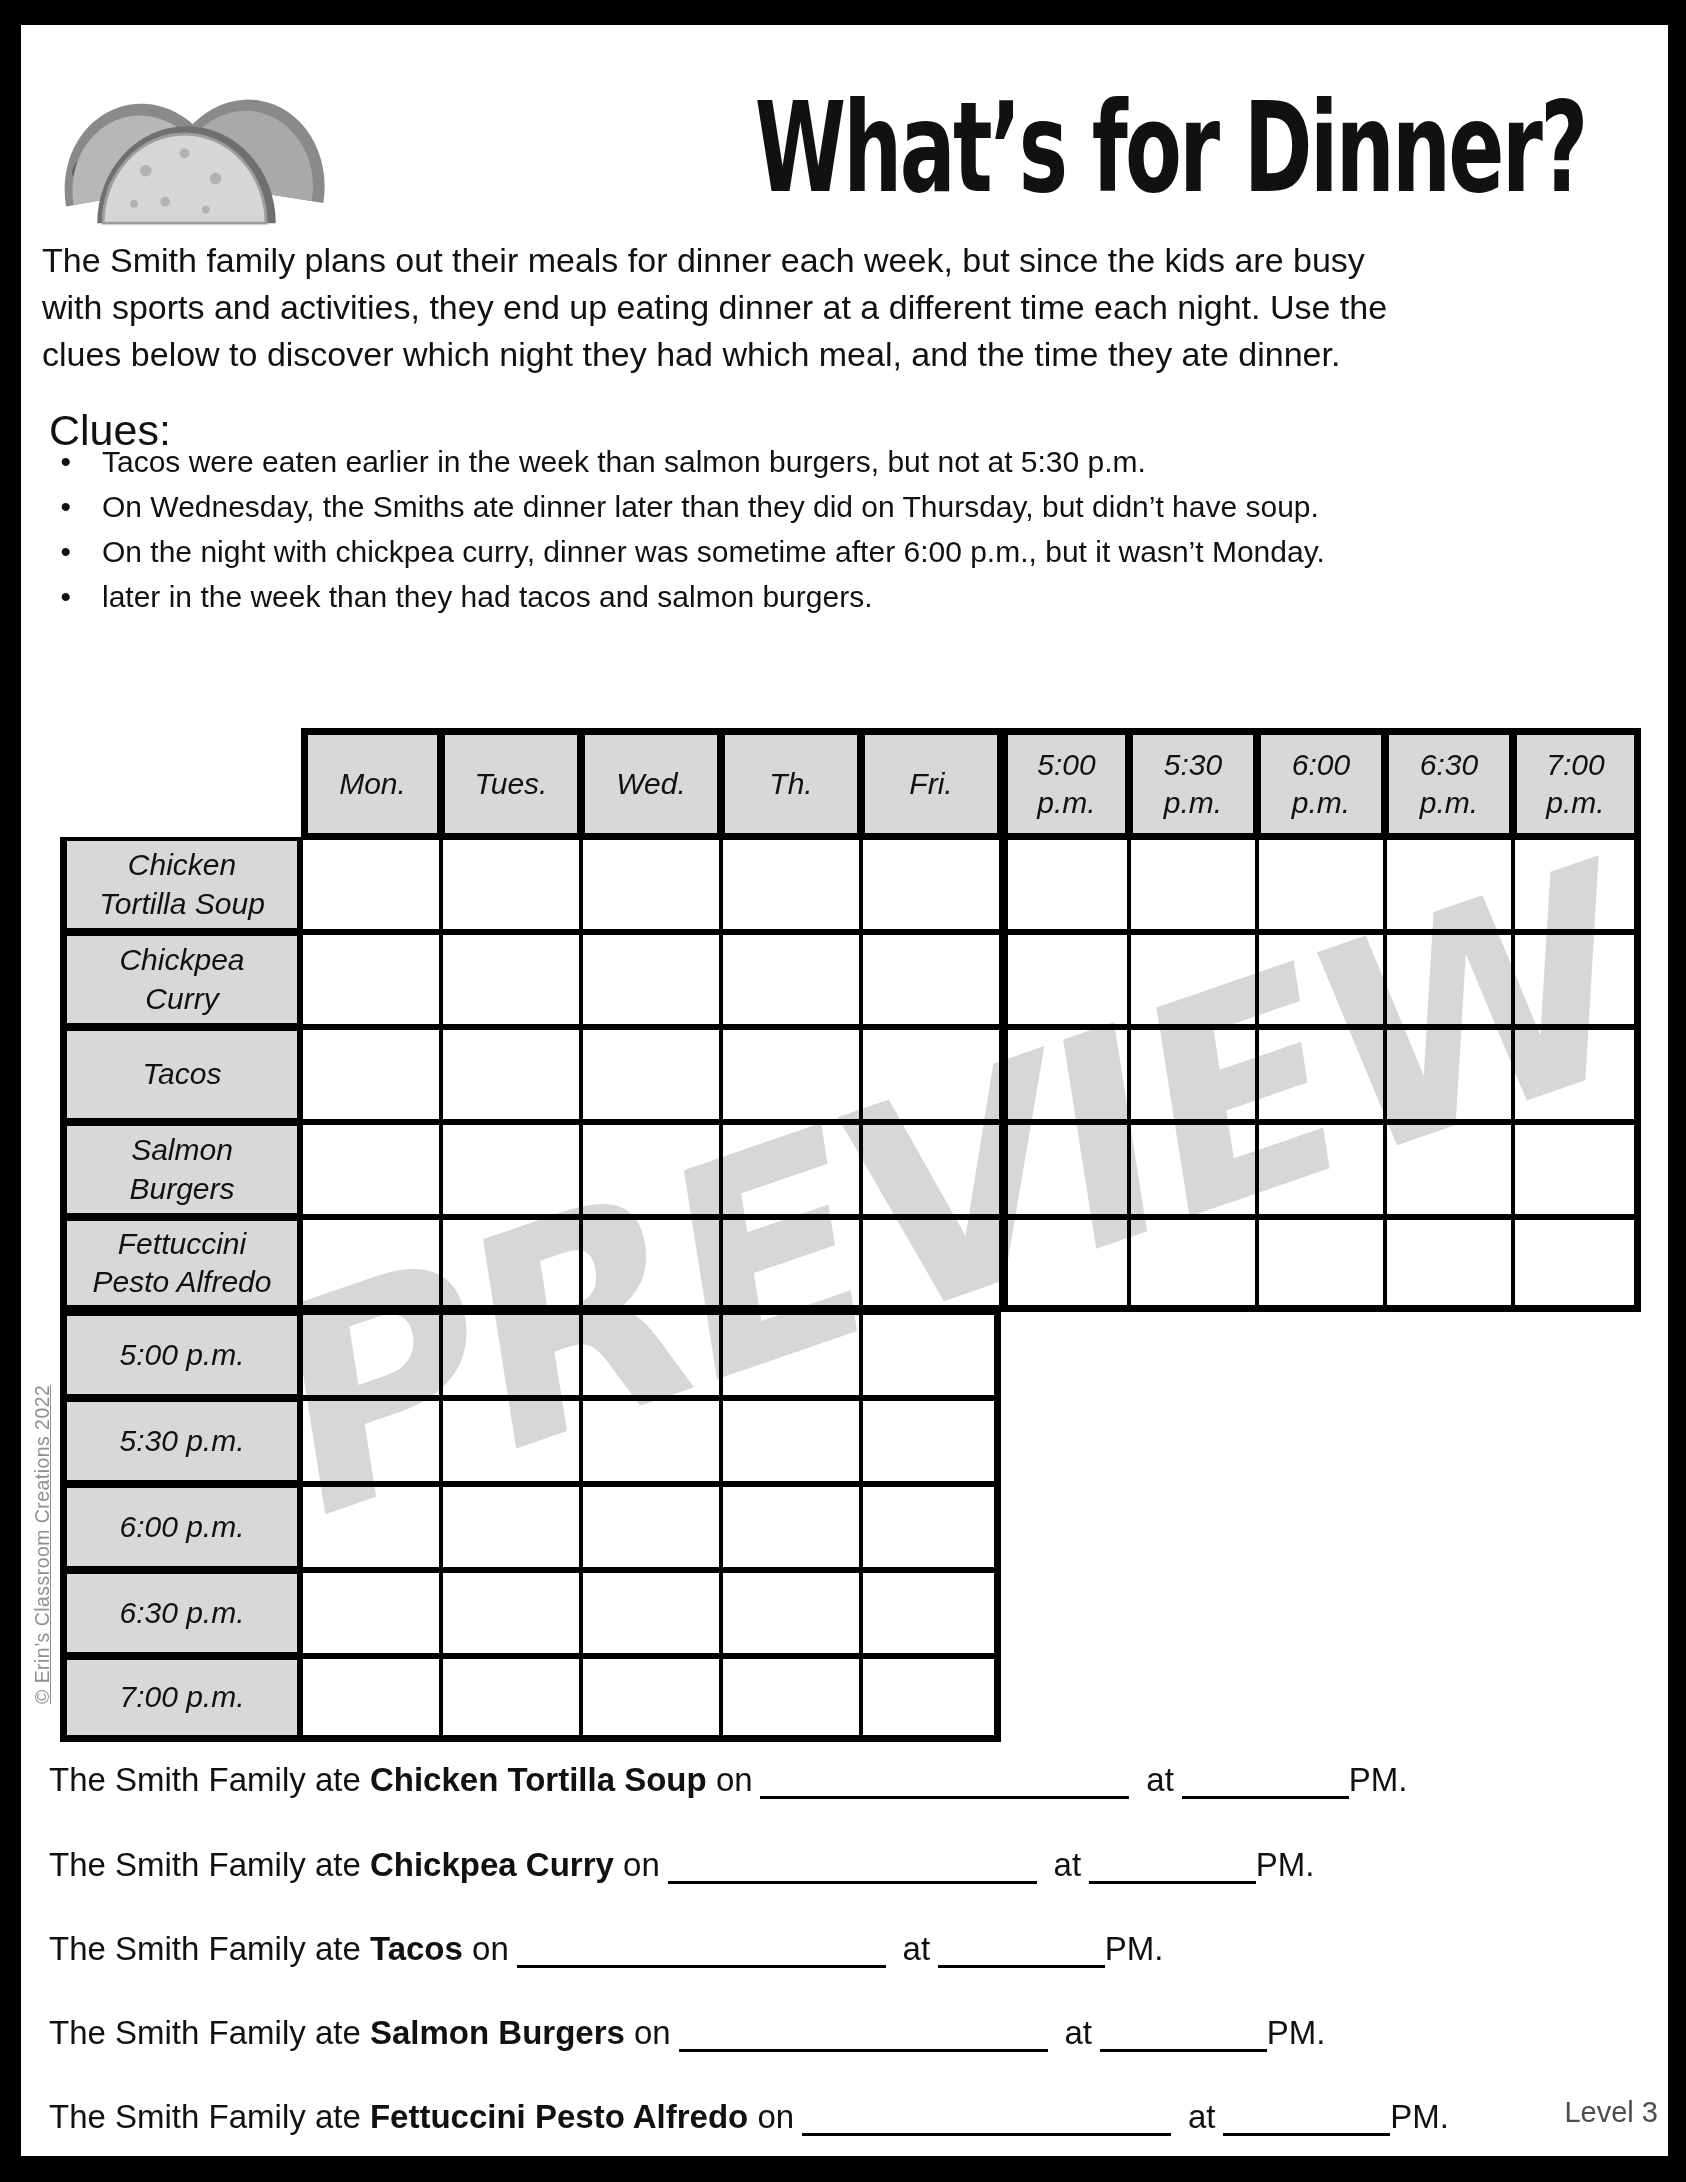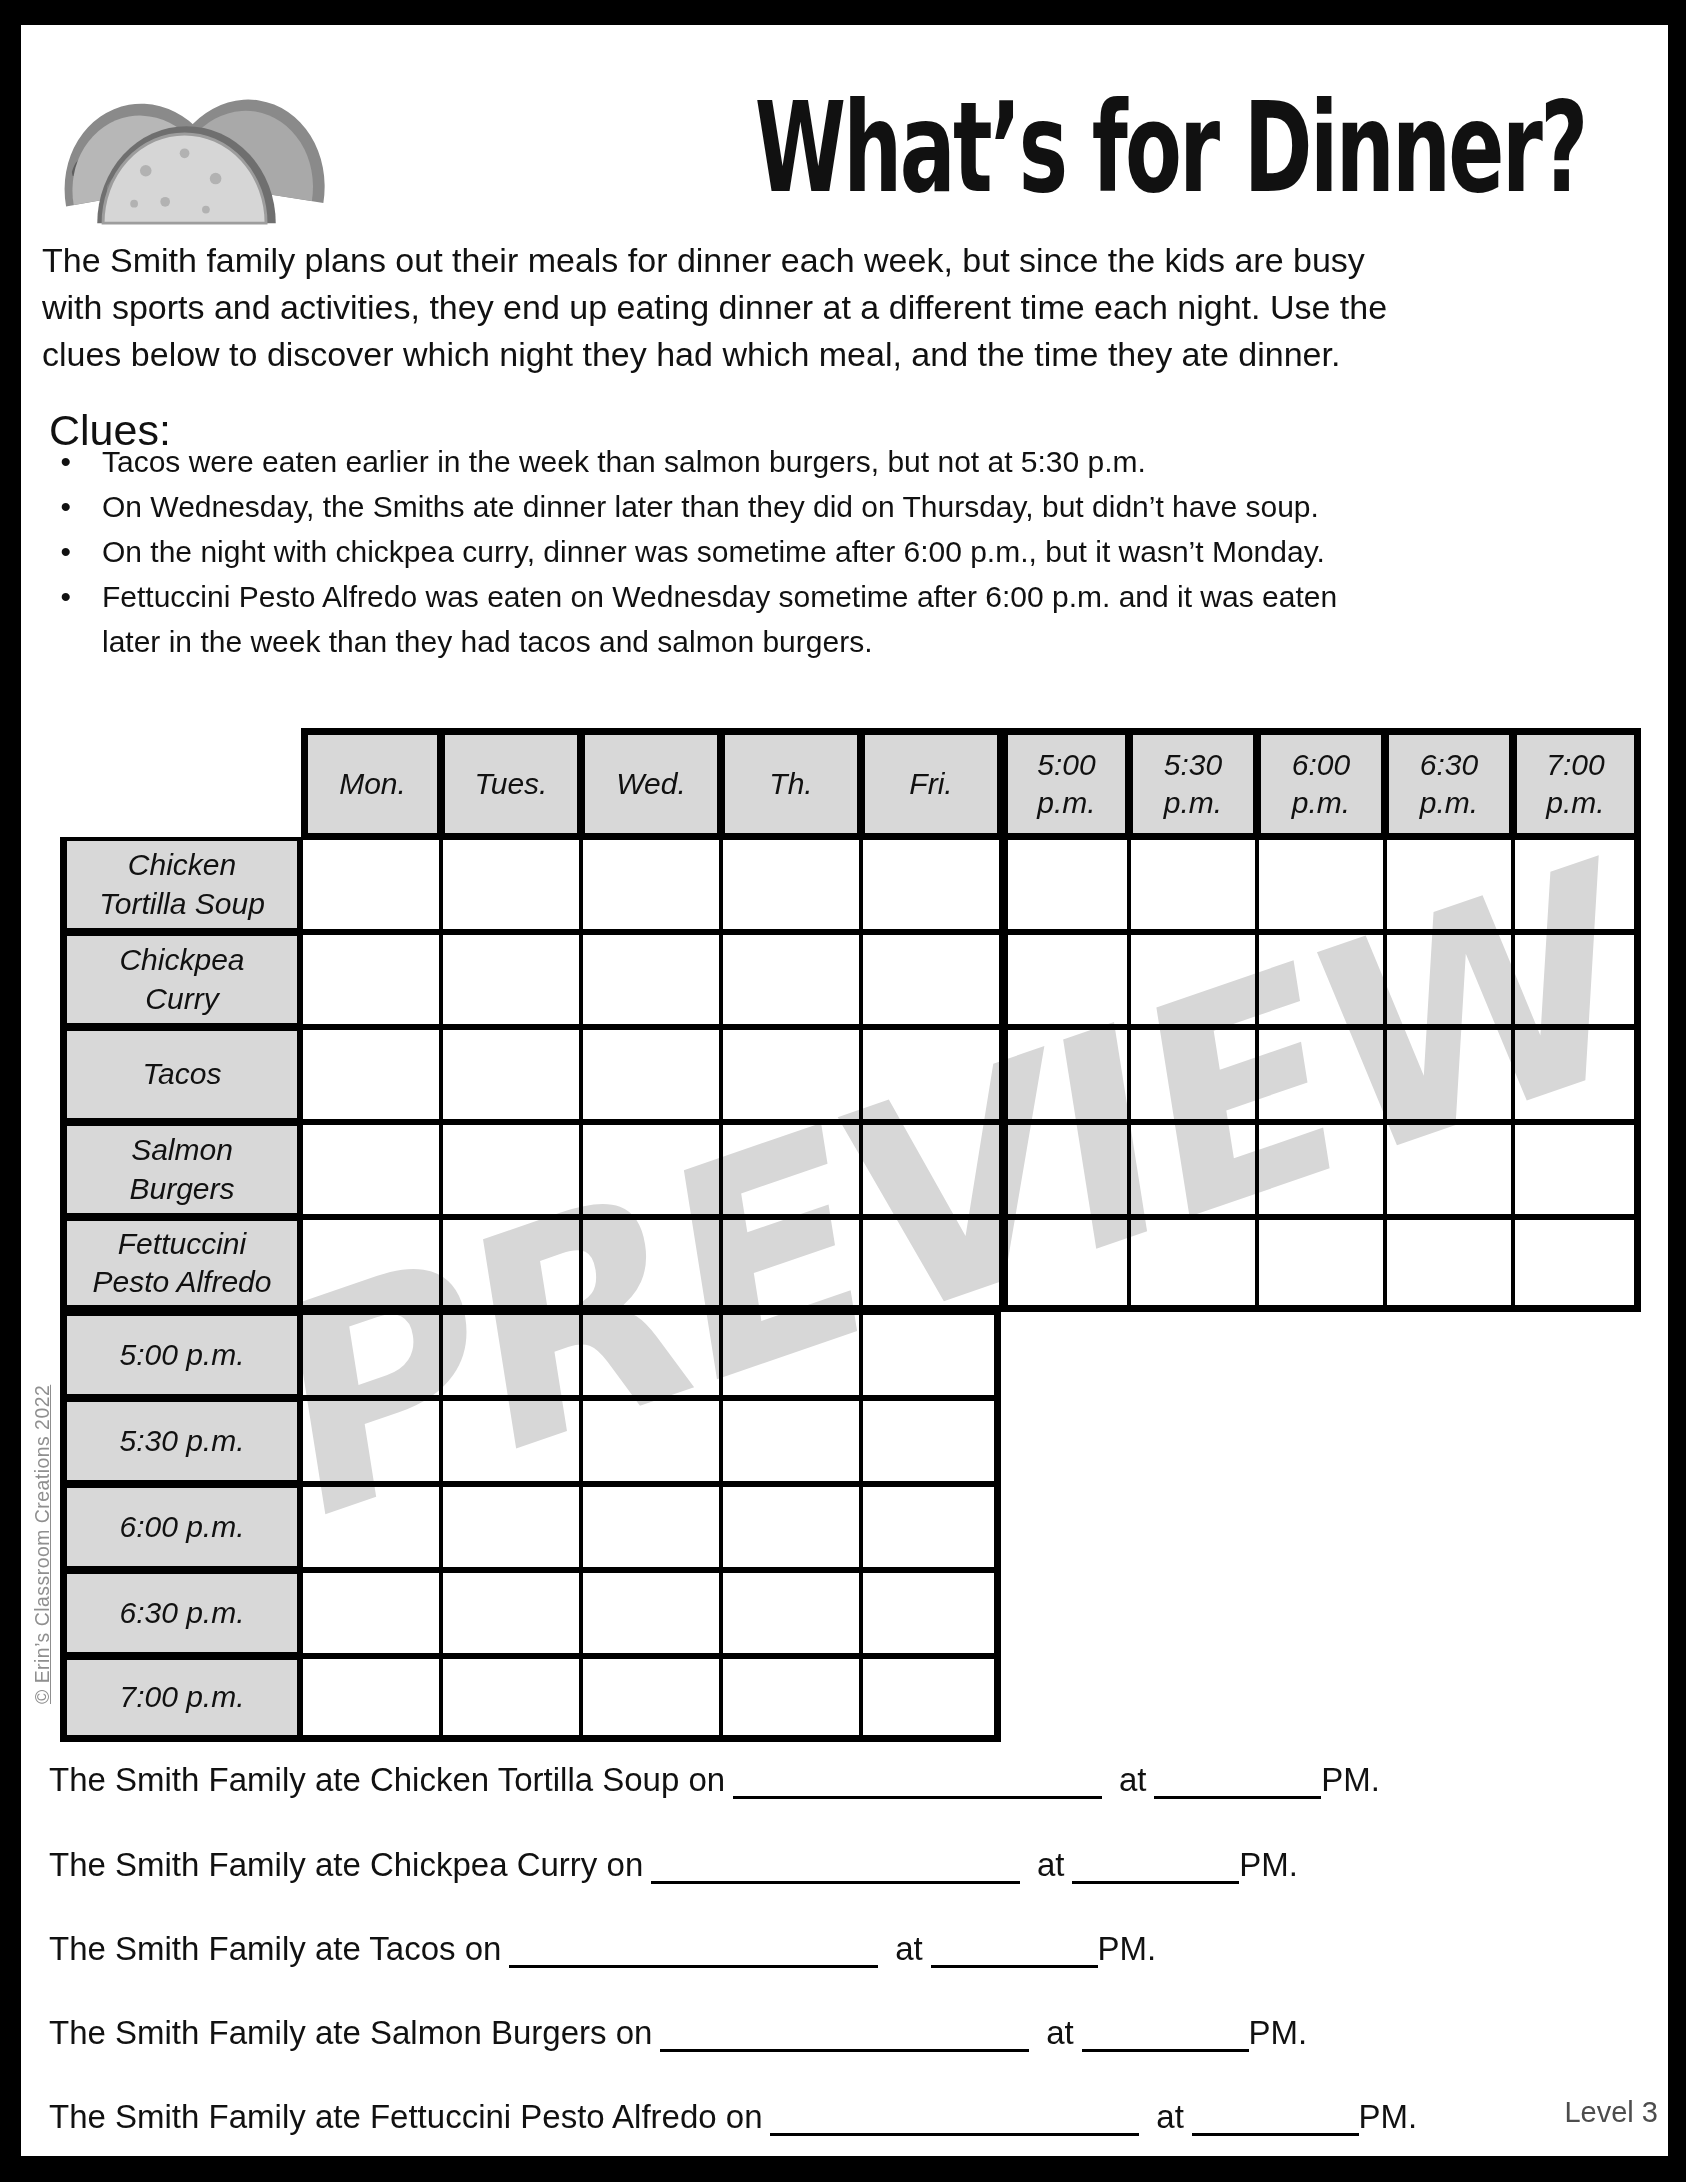--- a/index.html
+++ b/index.html
@@ -43,21 +43,21 @@
   .bR{border-right-width:7.8px !important;text-align:right;}
   .bT{border-top-width:7.8px !important;}
   .bB{border-bottom-width:7.8px !important;}
   .hcell span,.lcell span{display:block;}
   
   .copyright{position:absolute;left:31px;top:1704px;transform:rotate(-90deg);
         transform-origin:0 0;white-space:nowrap;font-size:19.4px;color:#8f8f8f;
         text-decoration:underline;letter-spacing:0.5px;z-index:2;}
   
   .answer{position:absolute;left:49px;font-size:33px;white-space:nowrap;z-index:2;}
-  .answer .meal{font-weight:normal;}
+  .answer .meal{font-weight:bold;}
   .blank{display:inline-block;width:369px;height:1em;border-bottom:3.9px solid #000;
         vertical-align:-7.8px;margin:0 7.8px;}
   .blank.short{width:167px;margin-right:0;}
   .level{position:absolute;right:29px;top:2096px;font-size:29px;color:#4d4d4d;z-index:2;}
 </style>
 </head>
 <body>
 
 <div class="page">
 
@@ -93,21 +93,20 @@
     <div>clues below to discover which night they had which meal, and the time they ate dinner.</div>
   </div>
 
   <div class="clues-heading">Clues:</div>
 
   <ul class="clues">
     <li><span>Tacos were eaten earlier in the week than salmon burgers, but not at 5:30 p.m.</span></li>
     <li><span>On Wednesday, the Smiths ate dinner later than they did on Thursday, but didn’t have soup.</span></li>
     <li><span>On the night with chickpea curry, dinner was sometime after 6:00 p.m.,  but it wasn’t Monday.</span></li>
     <li>
-      <span class="cl">Fettuccini Pesto Alfredo was eaten on Wednesday sometime after 6:00 p.m. and it was eaten</span>
       <span class="cl">later in the week than they had tacos and salmon burgers.</span>
     </li>
   </ul>
 
   <div class="watermark">PREVIEW</div>
 
   <div class="grid" id="logic-grid">
 
     <div class="hcell bT bL" style="grid-row:1;grid-column:2">
         <span>Mon.</span>

